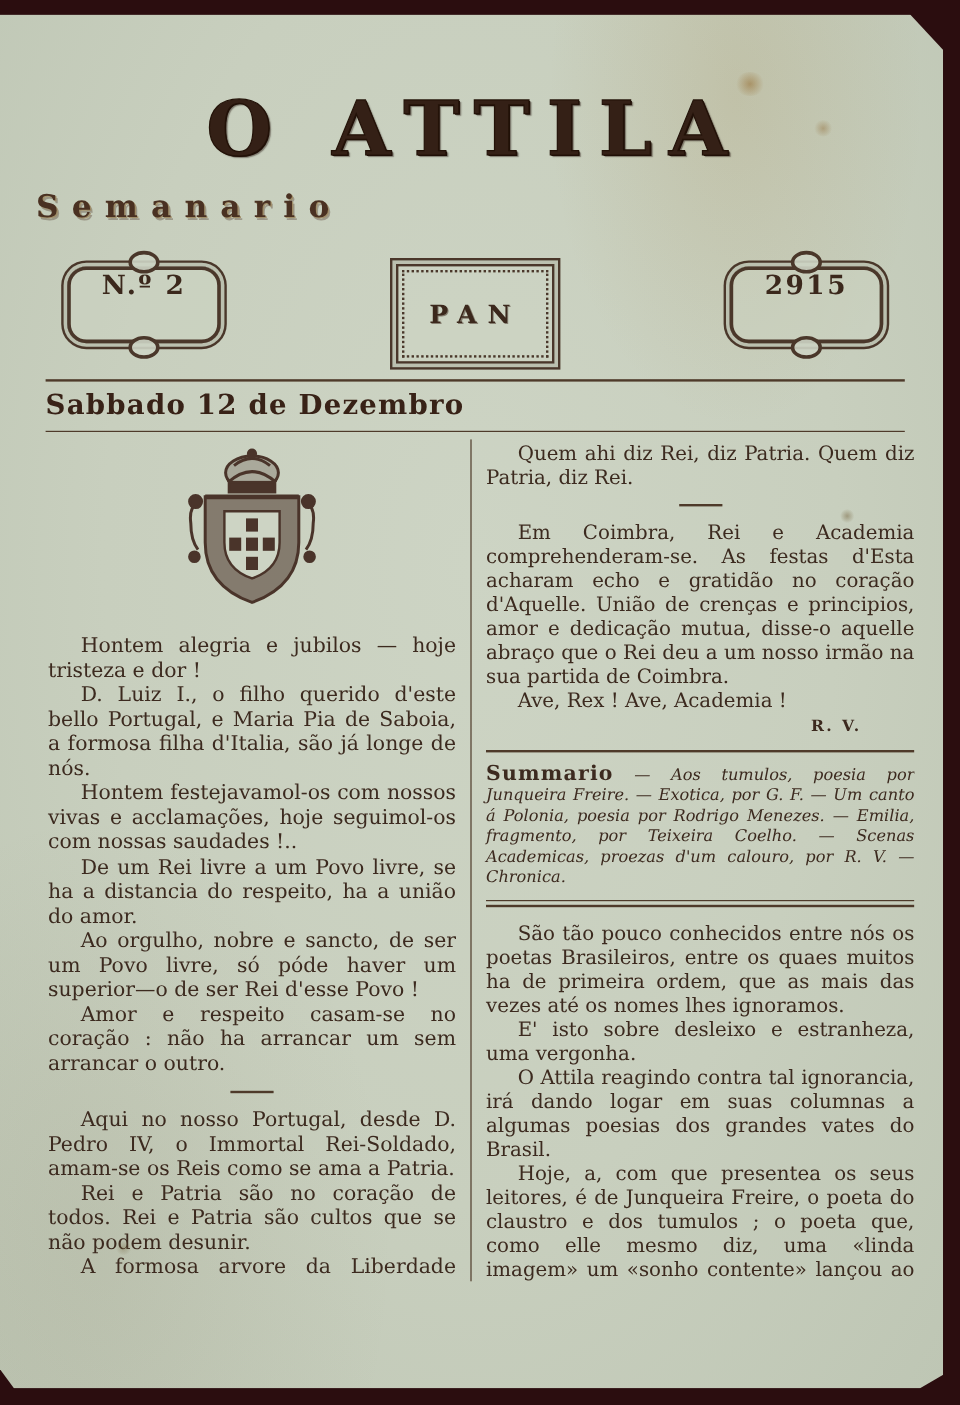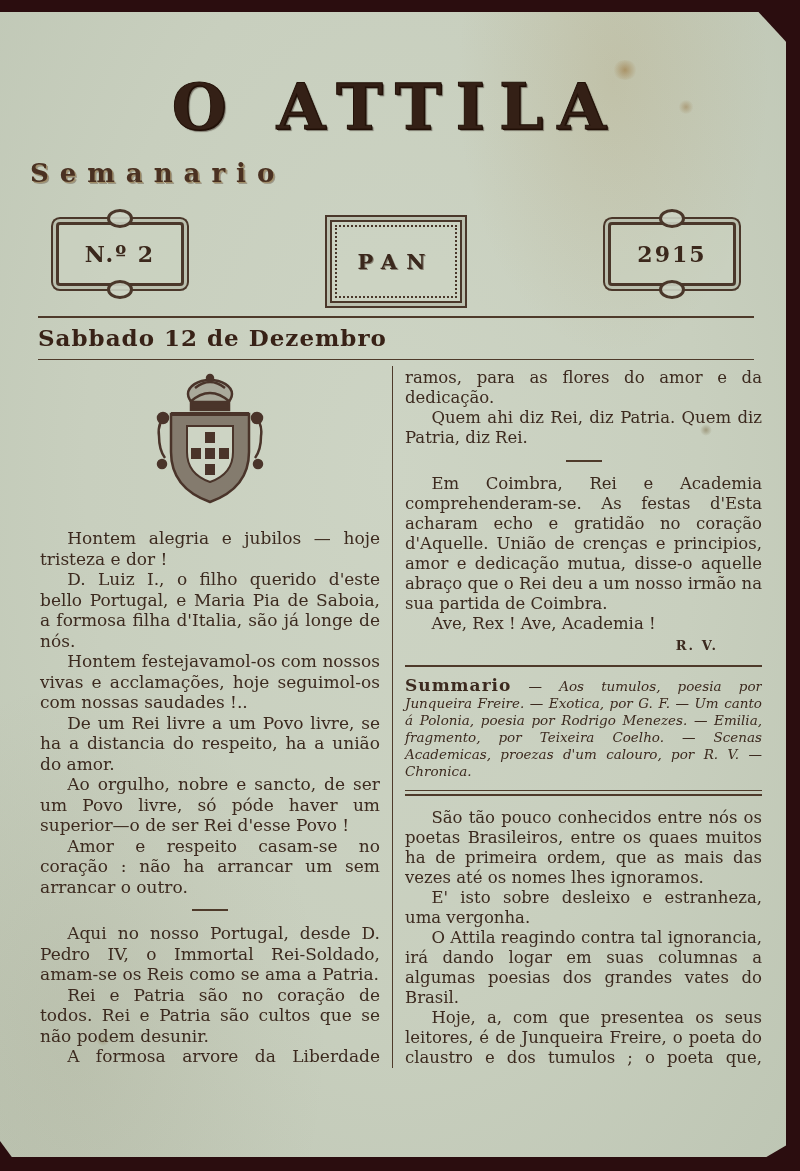--- a/index.html
+++ b/index.html
@@ -43,23 +43,23 @@
     color:#4a3122;
     text-shadow:1px 1px 0 rgba(160,140,100,.9),2px 2px 0 rgba(74,49,34,.35);
   }
   
   .ornaments{
     margin:20px 26px 0 26px;height:92px;
     display:flex;align-items:center;justify-content:space-between;
   }
   .medallion{
     position:relative;width:122px;height:58px;
-    border:3px solid #4a372a;border-radius:4px;
+    border:3px solid #4a372a;border-radius:16px;
     box-shadow:0 0 0 3px rgba(200,207,190,.9),0 0 0 5px #4a372a;
-    display:flex;align-items:center;justify-content:center;
+    display:flex;justify-content:center;
     background:rgba(205,212,196,.4);
   }
   .medallion::before,.medallion::after{
     content:"";position:absolute;left:50%;transform:translateX(-50%);
     width:20px;height:13px;border:3px solid #4a372a;border-radius:50%;
     background:rgba(205,212,196,.9);
   }
   .medallion::before{top:-16px;}
   .medallion::after{bottom:-16px;}
   .medallion .num{
@@ -198,21 +198,20 @@
       <p>Amor e respeito casam-se no coração : não ha arrancar um sem arrancar o outro.</p>
 
       <div class="sep"></div>
 
       <p>Aqui no nosso Portugal, desde D. Pedro IV, o Immortal Rei-Soldado, amam-se os Reis como se ama a Patria.</p>
       <p>Rei e Patria são no coração de todos. Rei e Patria são cultos que se não podem desunir.</p>
       <p>A formosa arvore da Liberdade cobre um e outro — a ambos ampara das tempestades — e a ambos estende abrigo, sob seus</p>
     </div>
 
     <div class="col col-right">
-      <p class="no-indent">ramos, para as flores do amor e da dedicação.</p>
       <p>Quem ahi diz Rei, diz Patria. Quem diz Patria, diz Rei.</p>
 
       <div class="sep"></div>
 
       <p>Em Coimbra, Rei e Academia comprehenderam-se. As festas d'Esta acharam echo e gratidão no coração d'Aquelle. União de crenças e principios, amor e dedicação mutua, disse-o aquelle abraço que o Rei deu a um nosso irmão na sua partida de Coimbra.</p>
       <p>Ave, Rex ! Ave, Academia !</p>
       <div class="signature">R. V.</div>
 
       <hr class="midrule">
 

